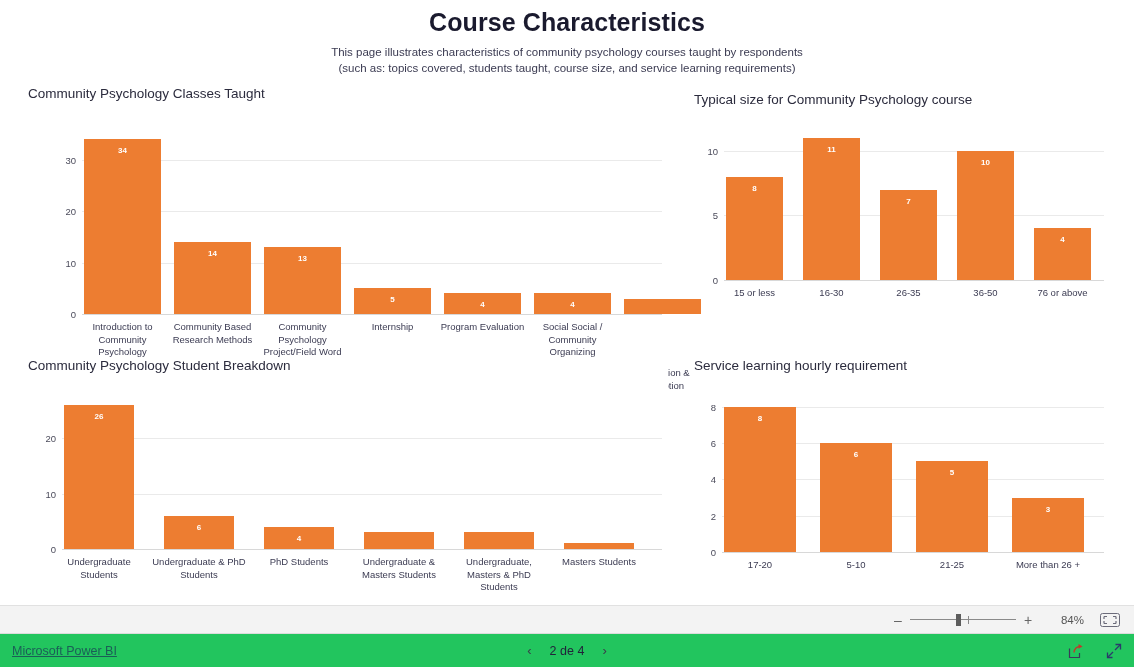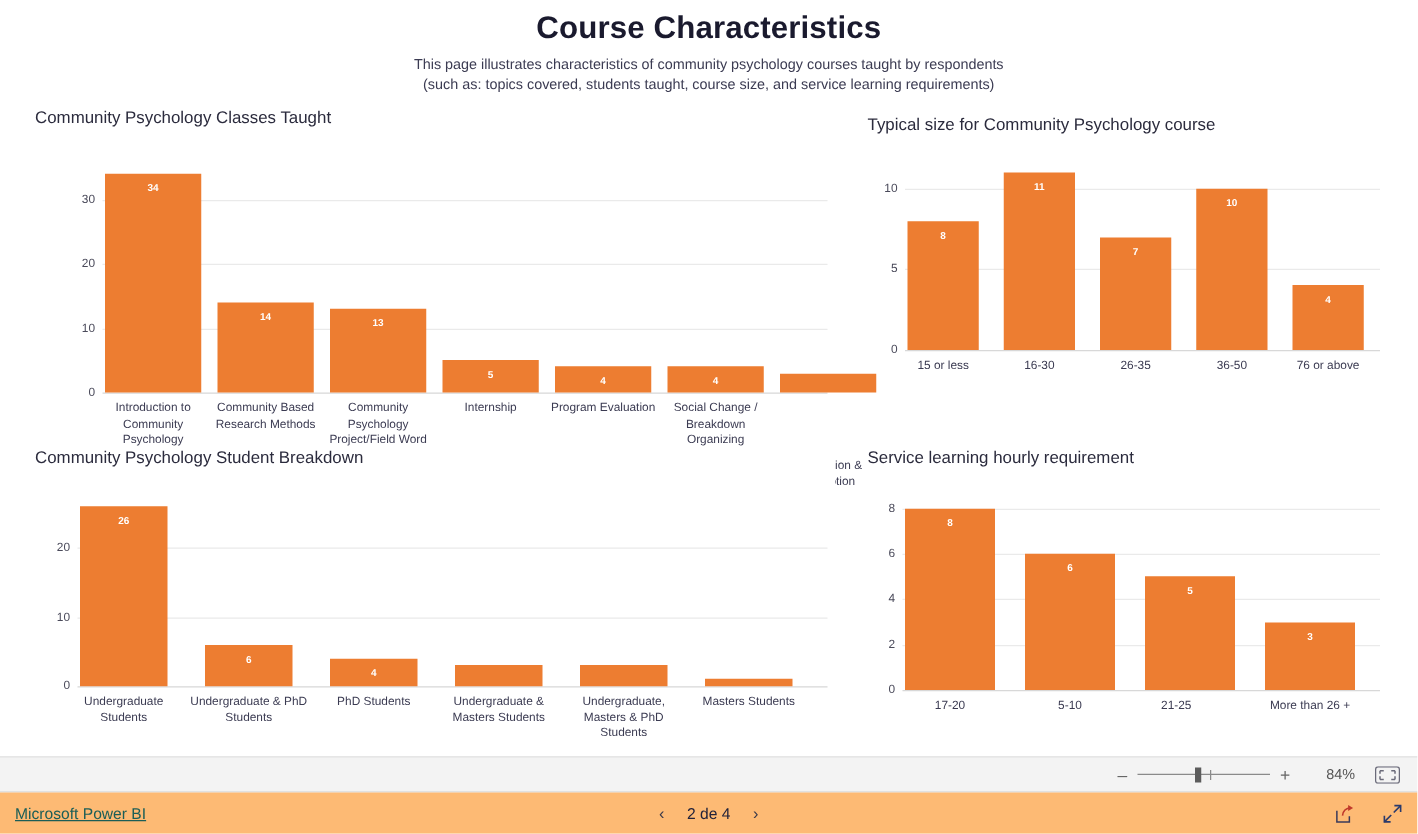--- a/index.html
+++ b/index.html
@@ -102,21 +102,21 @@
   }
   .fit-icon {
     margin-left: 16px; width: 20px; height: 14px;
     position: relative; cursor: pointer;
   }
 
   
   .footer {
     position: absolute; left: 0; top: 634px;
     width: 1134px; height: 33px;
-    background: #fdba74;
+    background: #22c55e;
     display: flex; align-items: center;
   }
   .brand-link {
     position: absolute; left: 12px;
     font-size: 12.5px; color: #1b5e57;
     text-decoration: underline; cursor: pointer;
   }
   .pager {
     position: absolute; left: 0; width: 1134px;
     display: flex; align-items: center; justify-content: center; gap: 18px;
@@ -168,21 +168,21 @@
           <div class="bar" title="Social Change / Community Organizing: 4" style="left: 452px; width: 77px; height: 20.5405px; background: rgb(237, 125, 49);"></div>
           <div class="bar-label" style="left: 452px; width: 77px; top: 176.459px; position: absolute;">4</div>
           <div class="bar" title="Prevention &amp; Promotion: 3" style="left: 542px; width: 77px; height: 15.4054px; background: rgb(237, 125, 49);"></div>
         </div>
       <div id="xaxis-0"></div>
     <div class="xtick" style="left: 48.5px; width: 92px; top: 235px; position: absolute;">Introduction to Community Psychology</div>
         <div class="xtick" style="left: 138.5px; width: 92px; top: 235px; position: absolute;">Community Based Research Methods</div>
         <div class="xtick" style="left: 228.5px; width: 92px; top: 235px; position: absolute;">Community Psychology Project/Field Word</div>
         <div class="xtick" style="left: 318.5px; width: 92px; top: 235px; position: absolute;">Internship</div>
         <div class="xtick" style="left: 408.5px; width: 92px; top: 235px; position: absolute;">Program Evaluation</div>
-        <div class="xtick" style="left: 498.5px; width: 92px; top: 235px; position: absolute;">Social Change / Breakdown Organizing</div>
+        <div class="xtick" style="left: 498.5px; width: 92px; top: 235px; position: absolute;">Social Social / Community Organizing</div>
         <div class="xtick" style="left: 588.5px; width: 92px; top: 235px; position: absolute; margin-top: 46px;">Prevention &amp; Promotion</div>
       </div>
 
     <div class="panel" id="panel-1" style="left:694px; top:92px; width:420px; height:205px;">
       <div class="panel-title">Typical size for Community Psychology course</div>
       <div class="plot" id="plot-1" style="left:30px; top:33px; width:380px; height:155px;">
           <div class="axisline" style="top: 155px; width: 380px;"></div>
           <div class="ytick" style="top: 155px; left: -28px; width: 22px;">0</div>
           <div class="gridline" style="top: 90.4167px; width: 380px;"></div>
           <div class="ytick" style="top: 90.4167px; left: -28px; width: 22px;">5</div>
@@ -253,21 +253,21 @@
           <div class="bar" title="5-10: 6" style="left: 98px; width: 72px; height: 108.837px; background: rgb(237, 125, 49);"></div>
           <div class="bar-label" style="left: 98px; width: 72px; top: 54.1628px; position: absolute;">6</div>
           <div class="bar" title="21-25: 5" style="left: 194px; width: 72px; height: 90.6977px; background: rgb(237, 125, 49);"></div>
           <div class="bar-label" style="left: 194px; width: 72px; top: 72.3023px; position: absolute;">5</div>
           <div class="bar" title="More than 26 +: 3" style="left: 290px; width: 72px; height: 54.4186px; background: rgb(237, 125, 49);"></div>
           <div class="bar-label" style="left: 290px; width: 72px; top: 108.581px; position: absolute;">3</div>
         </div>
       <div id="xaxis-3"></div>
     <div class="xtick" style="left: 18px; width: 96px; top: 201px; position: absolute;">17-20</div>
         <div class="xtick" style="left: 114px; width: 96px; top: 201px; position: absolute;">5-10</div>
-        <div class="xtick" style="left: 199px; width: 96px; top: 201px; position: absolute;">21-25</div>
+        <div class="xtick" style="left: 210px; width: 96px; top: 201px; position: absolute;">21-25</div>
         <div class="xtick" style="left: 306px; width: 96px; top: 201px; position: absolute;">More than 26 +</div>
       </div>
   </div>
 
   <div class="zoombar">
     <div class="zoom-minus">–</div>
     <div class="zoom-track">
       <div class="rail"></div>
       <div class="mid"></div>
       <div class="thumb"></div>

